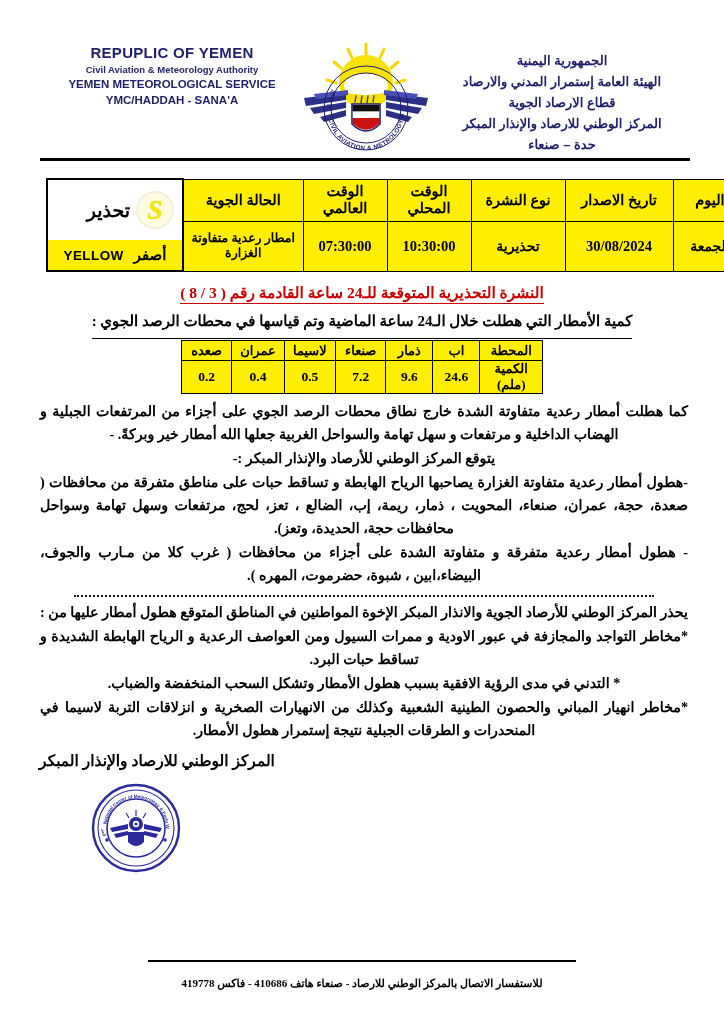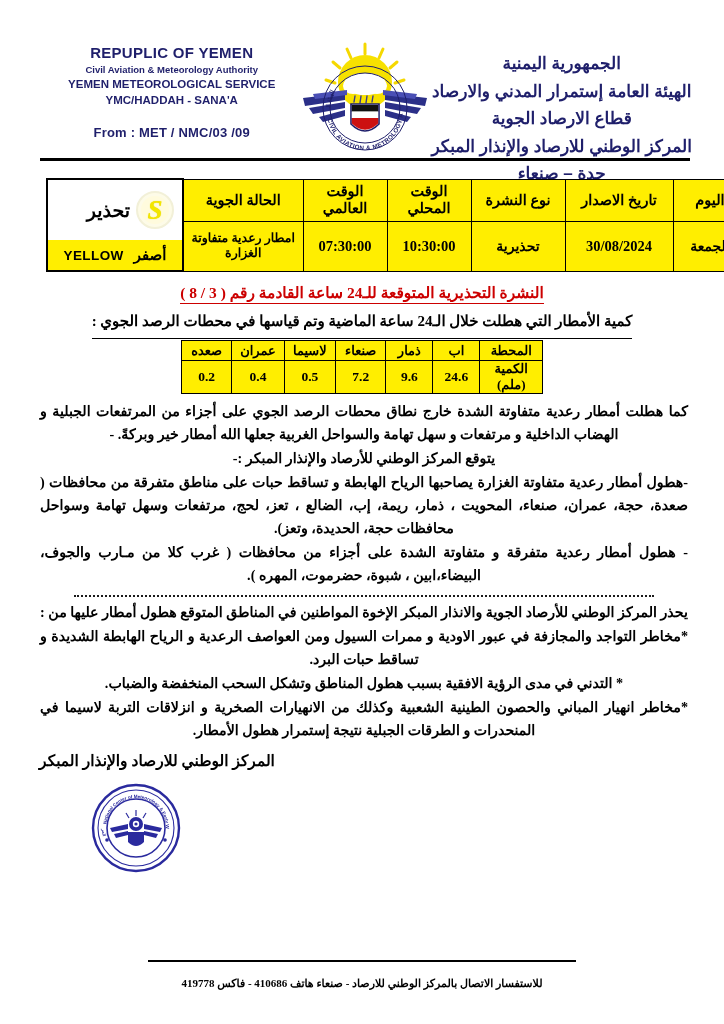--- a/index.html
+++ b/index.html
@@ -59,21 +59,21 @@
 
   .hdr-right {
     width: 262px;
     text-align: center;
     direction: rtl;
     color: #1f1f6b;
     font-family: "Liberation Sans", sans-serif;
     font-weight: bold;
     padding-top: 14px;
   }
-  .hdr-right div { font-size: 17px; line-height: 1.62; white-space: nowrap; }
+  .hdr-right div { font-size: 13px; line-height: 1.62; white-space: nowrap; }
 
   .rule-top {
     position: absolute;
     left: 40px; right: 34px; top: 158px;
     border-top: 3px solid #000;
   }
 
   
   .main-table-wrap {
     position: absolute;
@@ -267,21 +267,20 @@
 
 <div class="page">
 
   <div class="header">
 
     <div class="hdr-left">
       <div class="l1">REPUPLIC OF YEMEN</div>
       <div class="l2">Civil Aviation &amp; Meteorology Authority</div>
       <div class="l3">YEMEN METEOROLOGICAL SERVICE</div>
       <div class="l4">YMC/HADDAH - SANA'A</div>
-      <div class="from">From : MET / NMC/03 /09</div>
     </div>
 
     <div class="hdr-logo">
       <svg viewBox="0 0 132 126" width="132" height="126">
 
         <g stroke="#f5d800" stroke-width="3" stroke-linecap="round">
           <line x1="66" y1="6" x2="66" y2="16"></line>
           <line x1="48" y1="11" x2="52" y2="20"></line>
           <line x1="84" y1="11" x2="80" y2="20"></line>
           <line x1="34" y1="24" x2="41" y2="30"></line>
@@ -425,21 +424,21 @@
   </div>
 
   <div class="body-text">
     <p class="p-just">كما هطلت أمطار رعدية متفاوتة الشدة خارج نطاق محطات الرصد الجوي على أجزاء من المرتفعات الجبلية و الهضاب الداخلية و مرتفعات و سهل تهامة والسواحل الغربية جعلها الله أمطار خير وبركةً. -</p>
     <p class="p-center">يتوقع المركز الوطني للأرصاد والإنذار المبكر  :-</p>
     <p class="p-just">-هطول أمطار رعدية متفاوتة الغزارة يصاحبها الرياح الهابطة و تساقط حبات على مناطق متفرقة من محافظات ( صعدة، حجة، عمران، صنعاء، المحويت ، ذمار، ريمة، إب، الضالع ، تعز، لحج، مرتفعات وسهل تهامة وسواحل محافظات حجة، الحديدة، وتعز).</p>
     <p class="p-just">- هطول أمطار رعدية متفرقة و متفاوتة الشدة على أجزاء من محافظات ( غرب كلا من مـارب والجوف، البيضاء،ابين ، شبوة، حضرموت، المهره ).</p>
     <div class="dashed"></div>
     <p class="p-center">يحذر المركز الوطني للأرصاد الجوية والانذار المبكر الإخوة المواطنين في المناطق المتوقع هطول أمطار عليها من :</p>
     <p class="p-just">*مخاطر التواجد والمجازفة في عبور الاودية و ممرات السيول ومن العواصف الرعدية و الرياح الهابطة الشديدة و تساقط حبات البرد.</p>
-    <p class="p-center">* التدني في مدى الرؤية الافقية بسبب هطول المناطق وتشكل السحب المنخفضة والضباب.</p>
+    <p class="p-center">* التدني في مدى الرؤية الافقية بسبب هطول الأمطار وتشكل السحب المنخفضة والضباب.</p>
     <p class="p-just">*مخاطر انهيار المباني والحصون الطينية الشعبية وكذلك من الانهيارات الصخرية و انزلاقات التربة لاسيما في المنحدرات و الطرقات الجبلية نتيجة إستمرار هطول الأمطار.</p>
   </div>
 
   <div class="sig-name">المركز الوطني للارصاد والإنذار المبكر</div>
 
   <div class="stamp">
     <svg viewBox="0 0 92 92" width="92" height="92">
       <circle cx="46" cy="46" r="43" fill="none" stroke="#2a2a9e" stroke-width="2.4"></circle>
       <circle cx="46" cy="46" r="38" fill="none" stroke="#2a2a9e" stroke-width="1.1"></circle>
       <circle cx="46" cy="46" r="29" fill="none" stroke="#2a2a9e" stroke-width="1.6"></circle>

